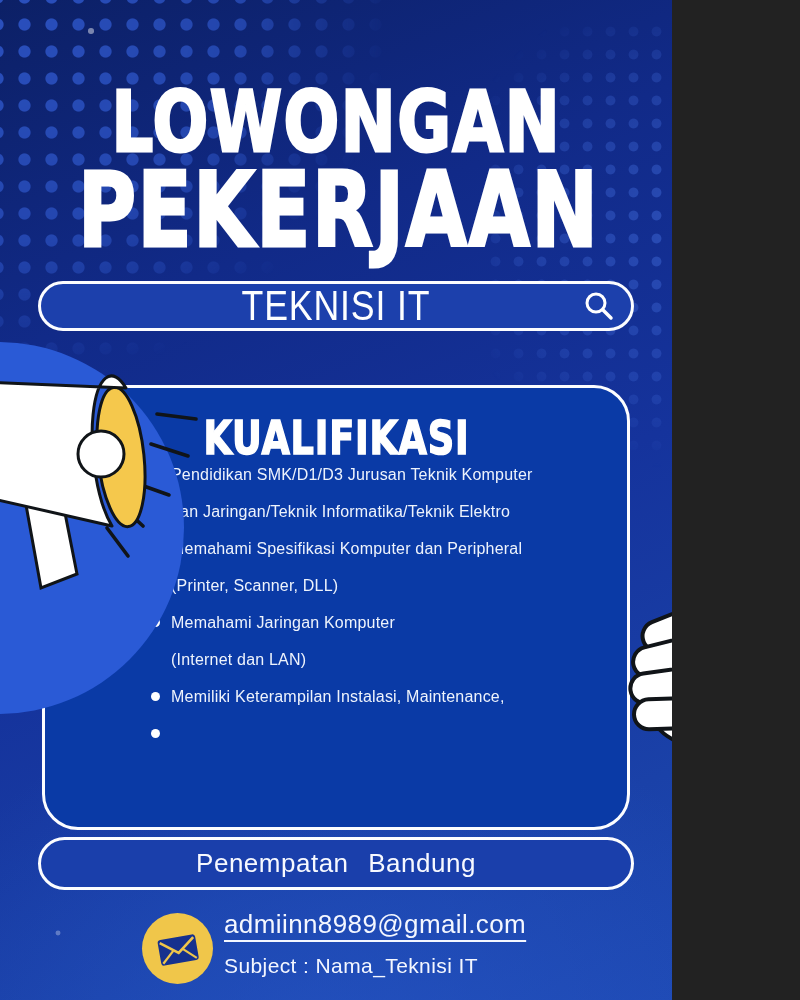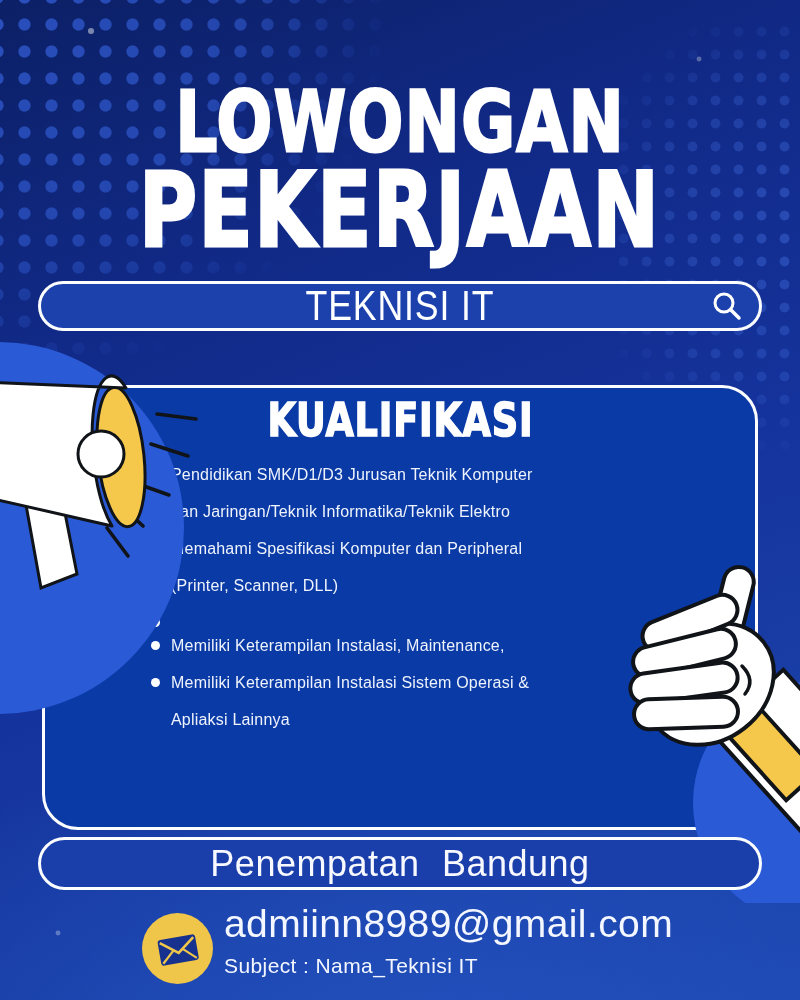--- a/index.html
+++ b/index.html
@@ -1,19 +1,19 @@
 <!DOCTYPE html>
 <html><head>
 <meta charset="utf-8">
 <style>
   * { margin:0; padding:0; box-sizing:border-box; }
   body { background:#222; font-family:"Liberation Sans", sans-serif; }
 
   .poster {
-    position:relative; width:800px; height:1000px; overflow:hidden;
+    position:relative; width:672px; height:1000px; overflow:hidden;
     background:
       radial-gradient(130% 80% at 50% 112%, rgba(38,86,198,.75) 0%, rgba(38,86,198,0) 55%),
       linear-gradient(158deg, #0c2066 0%, #112a88 28%, #15339c 55%, #1a41a8 82%, #1e49b3 100%);
     color:#f6f8ff;
   }
 
   
   .dots { position:absolute; pointer-events:none; }
   .dots-tl {
     left:-16px; top:-16px; width:410px; height:400px;
@@ -49,42 +49,42 @@
   
   .search-bar { position:absolute; left:38px; right:38px; top:281px; height:50px;
     border:3px solid #fcfdff; border-radius:27px; background:#1c40ac; }
   .search-text { display:block; text-align:center; line-height:44px; font-size:42px;
     color:#fdfeff; letter-spacing:1px; transform:scaleX(.85); white-space:nowrap; }
   .search-icon { position:absolute; right:16px; top:6px; width:32px; height:32px; }
 
   
   .panel { position:absolute; left:42px; right:42px; top:385px; height:445px;
     border:3px solid #fcfdff; border-radius:36px; background:#0a3aa6; }
-  .panel-heading { text-align:center; padding-top:6px; font-family:"DejaVu Sans", sans-serif;
+  .panel-heading { text-align:center; padding-top:24px; font-family:"DejaVu Sans", sans-serif;
     font-weight:bold; font-size:47px; line-height:52px; color:#fff; white-space:nowrap; }
   .panel-heading > span { display:inline-block; transform:scaleX(.78); letter-spacing:1px;
     -webkit-text-stroke:1.6px #fff; }
   .qual-list { position:absolute; left:106px; right:12px; top:68px; }
   .qual-item { display:flex; align-items:flex-start; }
   .bullet-dot { flex:none; width:9px; height:9px; border-radius:50%; background:#fff;
     margin:14px 11px 0 0; }
   .qual-text span { display:block; font-size:16px; line-height:37px; color:#eef3fc;
     letter-spacing:.2px; white-space:nowrap; }
 
   
   .placement-bar { position:absolute; left:38px; right:38px; top:837px; height:53px;
     border:3px solid #fcfdff; border-radius:27px; background:#1a3fab; }
-  .placement-label { display:block; text-align:center; line-height:47px; font-size:36px;
+  .placement-label { display:block; text-align:center; line-height:47px; font-size:26px;
     color:#f7f9ff; letter-spacing:.5px; word-spacing:12px; }
 
   
   .mail-badge { position:absolute; left:142px; top:913px; width:71px; height:71px;
     border-radius:50%; background:#f0c64a; display:flex; align-items:center; justify-content:center; }
-  .email-link { position:absolute; left:224px; top:904px; font-size:39px; line-height:40px;
-    color:#f4f7ff; letter-spacing:.4px; 
+  .email-link { position:absolute; left:224px; top:904px; font-size:26px; line-height:40px;
+    color:#f4f7ff; letter-spacing:.4px; text-decoration:underline;
     text-decoration-thickness:2px; text-underline-offset:7px; white-space:nowrap; }
   .email-subject { position:absolute; left:224px; top:947px; font-size:21px; line-height:38px;
     color:#f4f7ff; letter-spacing:.4px; white-space:nowrap; }
 
   .illu { position:absolute; pointer-events:none; }
 </style>
 </head>
 <body>
 
 <div class="poster">
@@ -108,33 +108,33 @@
       </div>
       <div class="qual-item">
         <span class="bullet-dot"></span>
         <span class="qual-text">
           <span>Memahami Spesifikasi Komputer dan Peripheral</span>
           <span>(Printer, Scanner, DLL)</span>
         </span>
       </div>
       <div class="qual-item">
         <span class="bullet-dot"></span>
+        <span class="qual-text">
+          <span>Memahami Jaringan Komputer</span>
+          <span>(Internet dan LAN)</span>
+        </span>
       </div>
       <div class="qual-item">
         <span class="bullet-dot"></span>
         <span class="qual-text">
           <span>Memiliki Keterampilan Instalasi, Maintenance,</span>
         </span>
       </div>
       <div class="qual-item">
         <span class="bullet-dot"></span>
-        <span class="qual-text">
-          <span>Memiliki Keterampilan Instalasi Sistem Operasi &amp;</span>
-          <span>Apliaksi Lainnya</span>
-        </span>
       </div>
     </div>
   </div>
 
   <svg class="illu" style="left:-15px; top:332px; width:245px; height:390px;" viewBox="0 0 245 390">
     <circle cx="13" cy="196" r="186" fill="#2a5ad6"></circle>
     <g stroke="#101418" stroke-width="3.6" stroke-linecap="round">
       <line x1="172" y1="82" x2="211" y2="87"></line>
       <line x1="166" y1="112" x2="203" y2="124"></line>
       <line x1="153" y1="152" x2="184" y2="163"></line>

